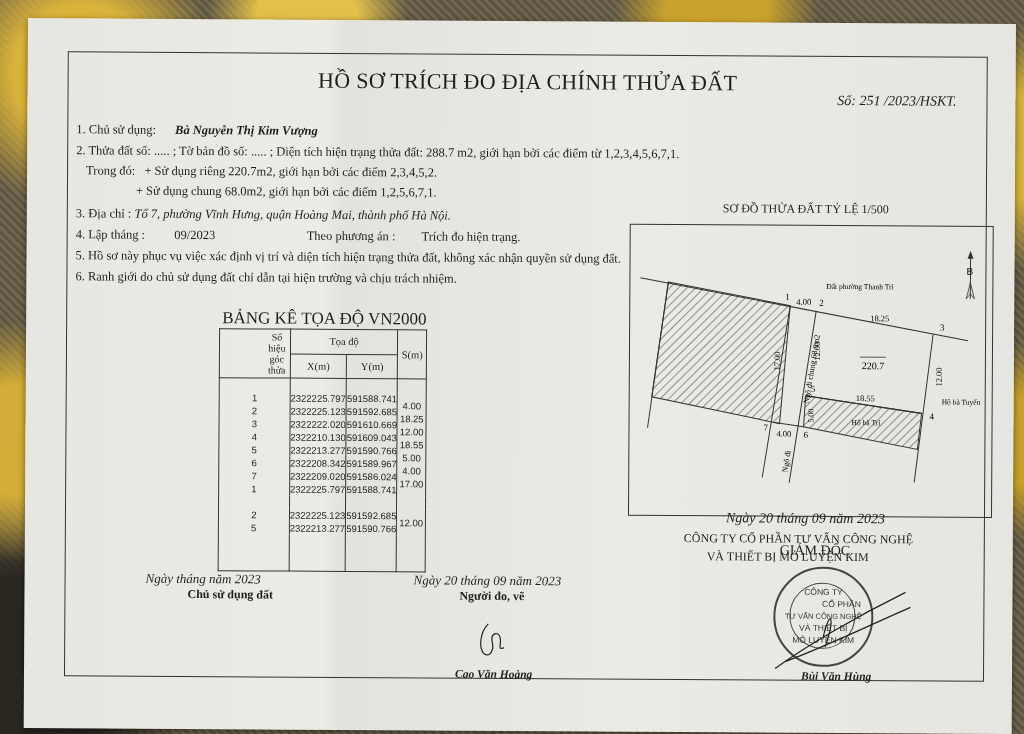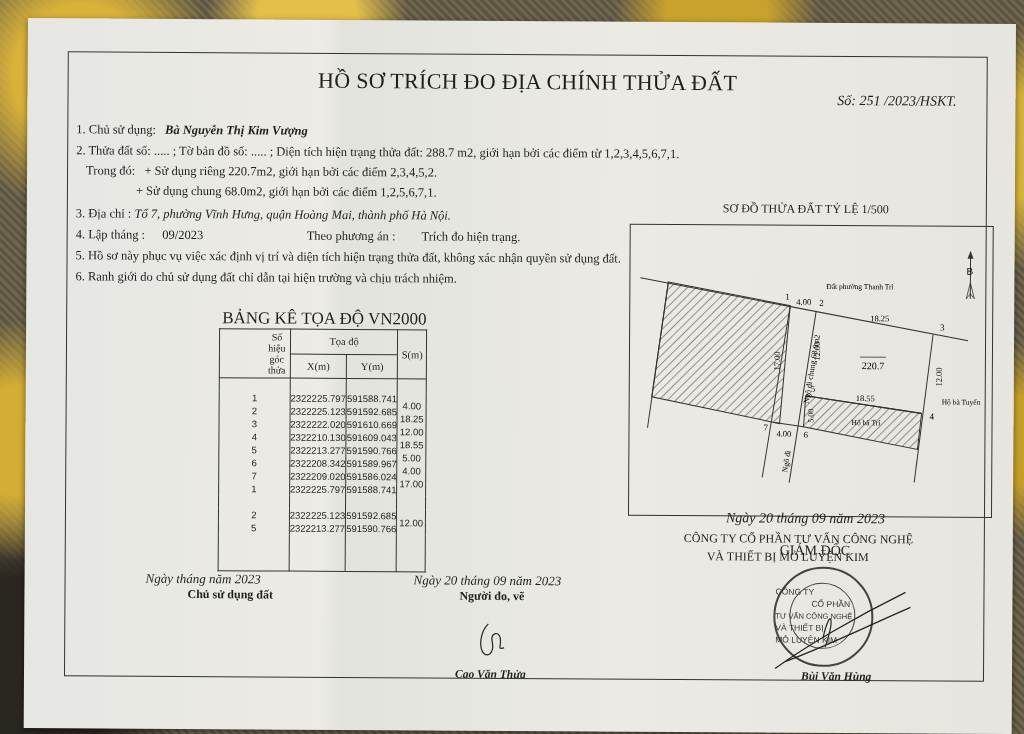--- a/index.html
+++ b/index.html
@@ -35,49 +35,49 @@
   table.coord tr.last td{border-bottom:1px solid #333;}
   td.s{position:relative;}
   td.s span{position:relative;top:7px;}
   
   .map-title{position:absolute;left:655px;top:145px;font-size:12px;}
   .map{position:absolute;left:562px;top:168px;width:362px;height:290px;border:1.5px solid #333;}
   .map svg{position:absolute;left:0;top:0;}
   .sig{position:absolute;font-size:12.5px;text-align:center;white-space:nowrap;}
   .stamp{position:absolute;left:708px;top:510px;width:96px;height:96px;border:2px solid #444;border-radius:50%;}
   .stamp .inner{position:absolute;left:14px;top:14px;width:64px;height:64px;border:1px solid #444;border-radius:50%;}
-  .stamp-text{position:absolute;left:0;right:0;font-family:"Liberation Sans",sans-serif;font-size:8.5px;color:#333;line-height:11px;}
+  .stamp-text{position:absolute;left:0;right:0;text-align:center;font-family:"Liberation Sans",sans-serif;font-size:8.5px;color:#333;line-height:11px;}
 </style>
 </head>
 <body>
 
 <div class="bg"></div>
 
 <div class="paper">
   <div class="frame">
     <div class="title">HỒ SƠ TRÍCH ĐO ĐỊA CHÍNH THỬA ĐẤT</div>
     <div class="so">Số: 251 /2023/HSKT.</div>
 
     <div class="line" style="left:8px;top:70px;">
       <span>1. Chủ sử dụng:</span>
-      <span class="ital bold" style="margin-left:6px;">Bà Nguyễn Thị Kim Vượng</span>
+      <span class="ital bold" style="margin-left:16px;">Bà Nguyễn Thị Kim Vượng</span>
     </div>
     <div class="line" style="left:8px;top:91px;">2. Thửa đất số: ..... ; Tờ bản đồ số: .....  ;  Diện tích hiện trạng thửa đất: 288.7 m2, giới hạn bởi các điểm từ 1,2,3,4,5,6,7,1.</div>
     <div class="line" style="left:18px;top:111px;">
       <span>Trong đó:</span>
       <span style="margin-left:6px;">+ Sử dụng riêng 220.7m2, giới hạn bởi các điểm 2,3,4,5,2.</span>
     </div>
     <div class="line" style="left:68px;top:131px;">+ Sử dụng chung 68.0m2, giới hạn bởi các điểm 1,2,5,6,7,1.</div>
     <div class="line" style="left:8px;top:154px;">
       <span>3. Địa chỉ :</span>
       <span class="ital">Tổ 7, phường Vĩnh Hưng, quận Hoàng Mai, thành phố Hà Nội.</span>
     </div>
     <div class="line" style="left:8px;top:175px;">
       <span>4. Lập tháng :</span>
-      <span style="margin-left:14px;">09/2023</span>
+      <span style="margin-left:26px;">09/2023</span>
     </div>
     <div class="line" style="left:239px;top:175px;">
       <span>Theo phương án :</span>
       <span style="margin-left:23px;">Trích đo hiện trạng.</span>
     </div>
     <div class="line" style="left:8px;top:196px;">5. Hồ sơ này phục vụ việc xác định vị trí và diện tích hiện trạng thửa đất, không xác nhận quyền sử dụng đất.</div>
     <div class="line" style="left:8px;top:217px;">6. Ranh giới do chủ sử dụng đất chỉ dẫn tại hiện trường và chịu trách nhiệm.</div>
 
     <div class="tbl-title">BẢNG KÊ TỌA ĐỘ VN2000</div>
     <table class="coord">
@@ -232,21 +232,21 @@
     </div>
 
     <div class="sig ital" style="left:80px;top:518px;font-size:13px;">Ngày      tháng      năm 2023</div>
     <div class="sig bold" style="left:122px;top:534px;font-size:12px;">Chủ sử dụng đất</div>
 
     <div class="sig ital" style="left:348px;top:518px;font-size:13px;">Ngày 20   tháng   09   năm 2023</div>
     <div class="sig bold" style="left:394px;top:534px;font-size:12px;">Người đo, vẽ</div>
     <svg style="position:absolute;left:405px;top:565px;" width="40" height="40">
       <path d="M18 4 C10 12,8 28,14 34 C20 38,24 30,22 22 C20 14,28 10,30 18 C32 26,26 30,34 28" fill="none" stroke="#222" stroke-width="1.2"></path>
     </svg>
-    <div class="sig ital bold" style="left:390px;top:613px;font-size:11.5px;">Cao Văn Thửa</div>
+    <div class="sig ital bold" style="left:390px;top:613px;font-size:11.5px;">Cao Văn Hoàng</div>
 
     <div class="sig ital" style="left:660px;top:454px;font-size:14px;">Ngày  20  tháng  09  năm 2023</div>
     <div class="sig" style="left:618px;top:475px;font-size:12px;">CÔNG TY CỔ PHẦN TƯ VẤN CÔNG NGHỆ</div>
     <div class="sig" style="left:641px;top:493px;font-size:12px;">VÀ THIẾT BỊ MỎ LUYỆN KIM</div>
     <div class="sig" style="left:714px;top:486px;font-size:14px;">GIÁM ĐỐC</div>
 
     <div class="stamp">
       <div class="inner"></div>
       <div class="stamp-text" style="top:18px;">CÔNG TY</div>
       <div class="stamp-text" style="top:30px;padding-left:36px;">CỔ PHẦN</div>

